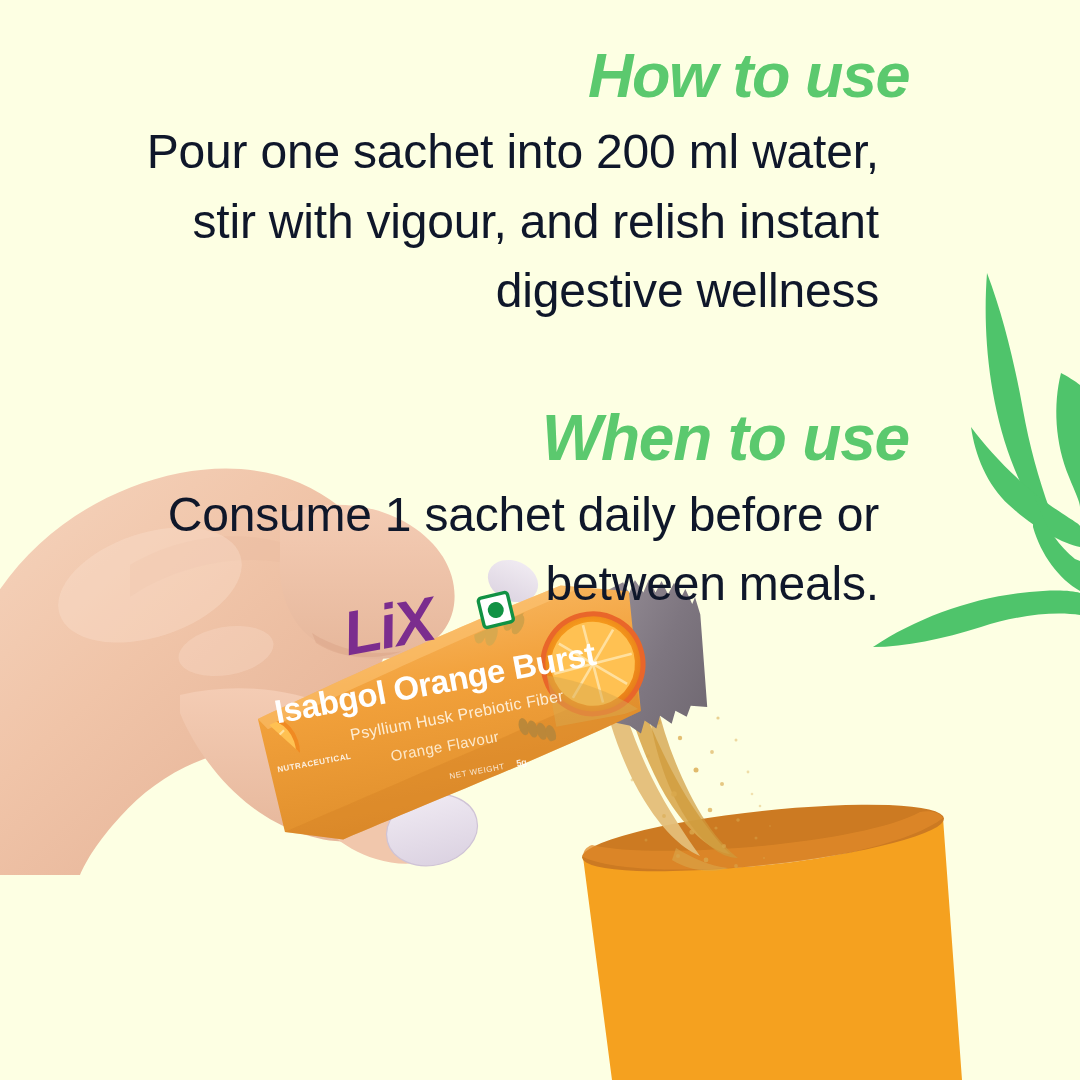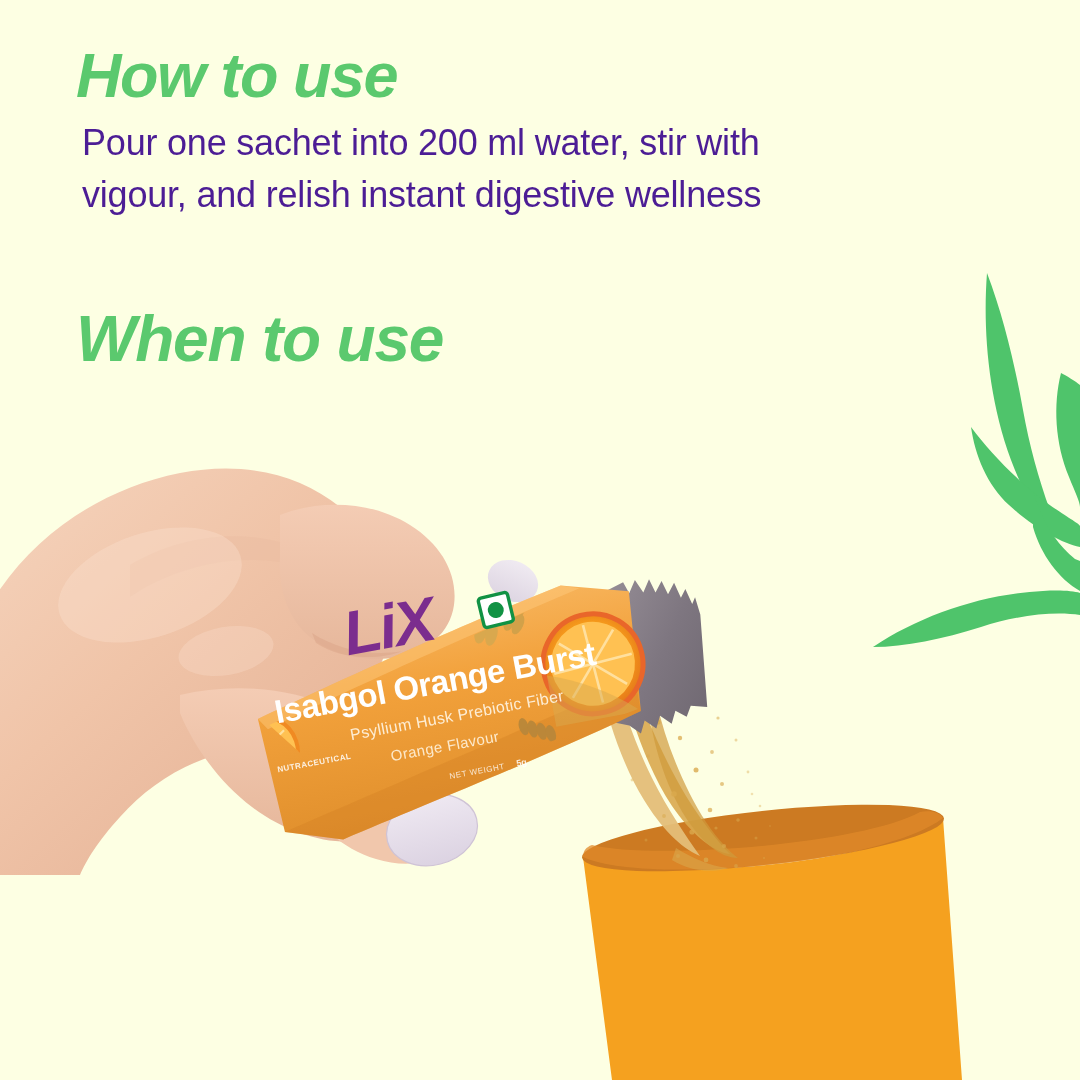--- a/index.html
+++ b/index.html
@@ -10,42 +10,42 @@
     overflow:hidden;
   }
   #stage{
     position:relative;
     width:1080px;height:1080px;
     background:#FDFFE3;
     overflow:hidden;
   }
 
   
-  .txt-wrap{position:absolute;left:76px;top:44px;width:820px;z-index:40;}
+  .txt-wrap{position:absolute;left:89px;top:44px;width:820px;z-index:40;text-align:right;}
 
   .heading{
     font-family:"Liberation Sans", sans-serif;
     font-weight:bold;
     font-style:italic;
     color:#5BC96E;
     font-size:63px;
     line-height:1.0;
     letter-spacing:-1.5px;
     margin:0 0 4px 0;
     white-space:nowrap;
   }
   .heading.h2{font-size:64px;letter-spacing:-1.2px;margin-top:20px;}
 
   .body-text{
-    color:#4c1d95;
-    font-size:36px;
+    color:#0f172a;
+    font-size:48px;
     line-height:1.45;
     font-weight:400;
     letter-spacing:-0.2px;
-    margin:6px;
+    margin:0;
     max-width:790px;
   }
   .blk1{margin-top:10px;}
   .gap{height:60px;}
   .blk2{margin-top:10px;}
 
   
   .leaves{position:absolute;right:0;top:255px;width:215px;height:400px;z-index:5;}
 
   
@@ -361,17 +361,18 @@
 
     <div>
       <h1 class="heading">How to use</h1>
       <p class="body-text blk1">Pour one sachet into 200 ml water, stir with vigour, and relish instant digestive wellness</p>
     </div>
 
     <div class="gap"></div>
 
     <div>
       <h1 class="heading h2">When to use</h1>
+      <p class="body-text blk2">Consume 1 sachet daily before or between meals.</p>
     </div>
 
   </div>
 
 </div>
 
 </body></html>

